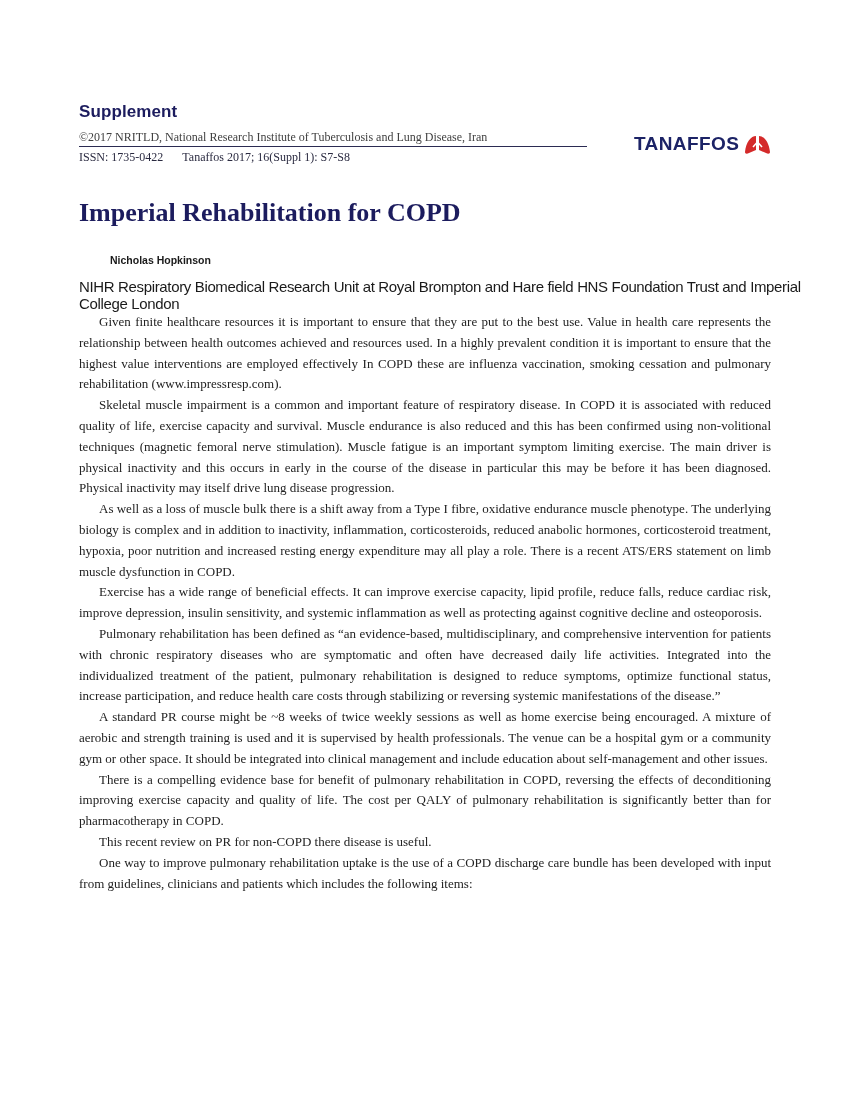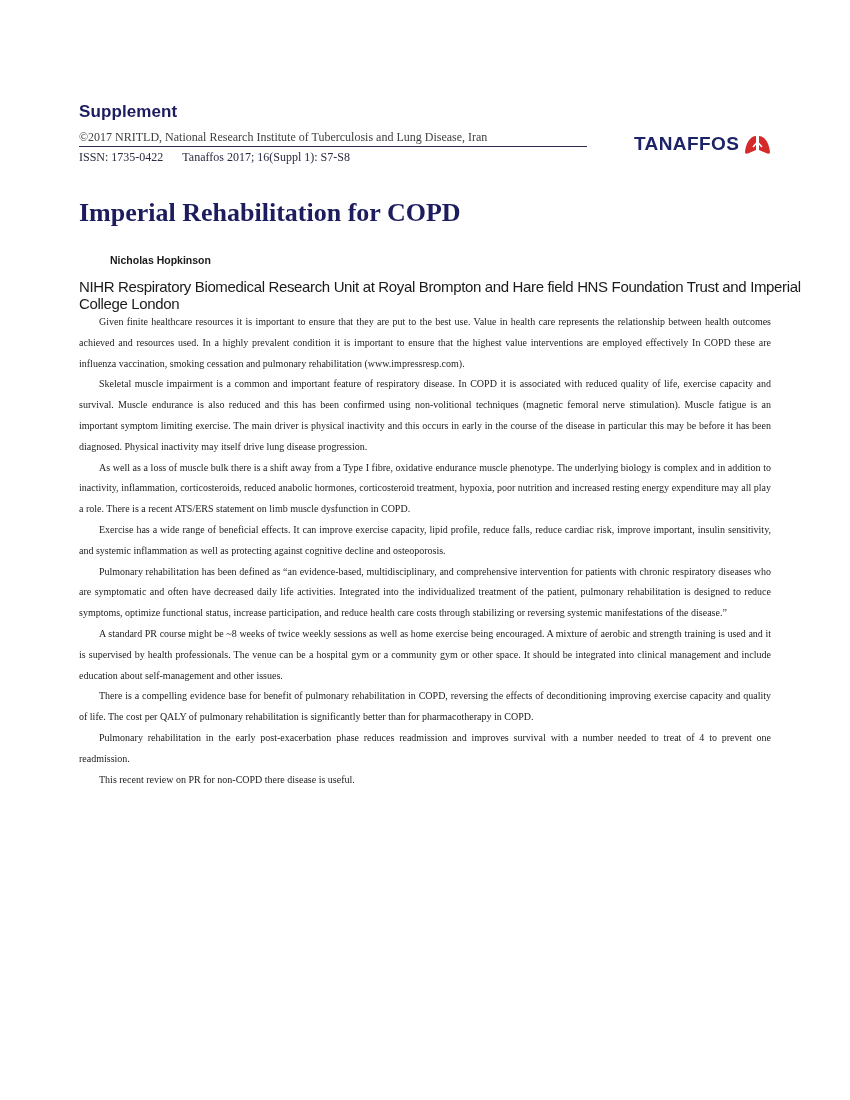--- a/index.html
+++ b/index.html
@@ -44,21 +44,21 @@
     font-family: "Liberation Sans", sans-serif; font-weight: bold; font-size: 10.5px; color: #1a1a1a; padding-left: 31px;
   }
   .affiliation {
     position: absolute; left: 79px; top: 278px;
     font-family: "Liberation Sans", sans-serif; font-size: 15px; color: #1a1a1a;
     letter-spacing: -0.35px;
   }
 
   .body-text {
     position: absolute; left: 79px; top: 312px; width: 692px;
-    font-family: "Liberation Serif", serif; font-size: 10px; line-height: 20.8px;
+    font-family: "Liberation Serif", serif; font-size: 13px; line-height: 20.8px;
     color: #222; text-align: justify;
   }
   .body-text p { margin: 0; text-indent: 20px; }
 </style>
 </head>
 <body>
 
 <div class="page">
 
   <div class="supplement">Supplement</div>
@@ -80,21 +80,21 @@
   </div>
 
   <h1 class="title">Imperial Rehabilitation for COPD</h1>
   <div class="author">Nicholas Hopkinson</div>
   <div class="affiliation">NIHR Respiratory Biomedical Research Unit at Royal Brompton and Hare field HNS Foundation Trust and Imperial College London</div>
 
   <div class="body-text">
     <p>Given finite healthcare resources it is important to ensure that they are put to the best use. Value in health care represents the relationship between health outcomes achieved and resources used. In a highly prevalent condition it is important to ensure that the highest value interventions are employed effectively In COPD these are influenza vaccination, smoking cessation and pulmonary rehabilitation (www.impressresp.com).</p>
     <p>Skeletal muscle impairment is a common and important feature of respiratory disease. In COPD it is associated with reduced quality of life, exercise capacity and survival. Muscle endurance is also reduced and this has been confirmed using non-volitional techniques (magnetic femoral nerve stimulation). Muscle fatigue is an important symptom limiting exercise. The main driver is physical inactivity and this occurs in early in the course of the disease in particular this may be before it has been diagnosed. Physical inactivity may itself drive lung disease progression.</p>
     <p>As well as a loss of muscle bulk there is a shift away from a Type I fibre, oxidative endurance muscle phenotype.  The underlying biology is complex and in addition to inactivity, inflammation, corticosteroids, reduced anabolic hormones, corticosteroid treatment, hypoxia, poor nutrition and increased resting energy expenditure may all play a role. There is a recent ATS/ERS statement on limb muscle dysfunction in COPD.</p>
-    <p>Exercise has a wide range of beneficial effects. It can improve exercise capacity, lipid profile, reduce falls, reduce cardiac risk, improve important, insulin sensitivity, and systemic inflammation as well as protecting against cognitive decline and osteoporosis.</p>
+    <p>Exercise has a wide range of beneficial effects. It can improve exercise capacity, lipid profile, reduce falls, reduce cardiac risk, improve depression, insulin sensitivity, and systemic inflammation as well as protecting against cognitive decline and osteoporosis.</p>
     <p>Pulmonary rehabilitation has been defined as “an evidence-based, multidisciplinary, and comprehensive intervention for patients with chronic respiratory diseases who are symptomatic and often have decreased daily life activities. Integrated into the individualized treatment of the patient, pulmonary rehabilitation is designed to reduce symptoms, optimize functional status, increase participation, and reduce health care costs through stabilizing or reversing systemic manifestations of the disease.”</p>
     <p>A standard PR course might be ~8 weeks of twice weekly sessions as well as home exercise being encouraged. A mixture of aerobic and strength training is used and it is supervised by health professionals. The venue can be a hospital gym or a community gym or other space. It should be integrated into clinical management and include education about self-management and other issues.</p>
     <p>There is a compelling evidence base for benefit of pulmonary rehabilitation in COPD, reversing the effects of deconditioning improving exercise capacity and quality of life. The cost per QALY of pulmonary rehabilitation is significantly better than for pharmacotherapy in COPD.</p>
-    <p>Pulmonary rehabilitation in the early post-exacerbation phase reduces readmission and improves survival with a number needed to treat of 4 to prevent one readmission.</p>
     <p>This recent review on PR for non-COPD there disease is useful.</p>
+    <p>One way to improve pulmonary rehabilitation uptake is the use of a COPD discharge care bundle has been developed with input from guidelines, clinicians and patients which includes the following items:</p>
   </div>
 
 </div>
 
 </body></html>

